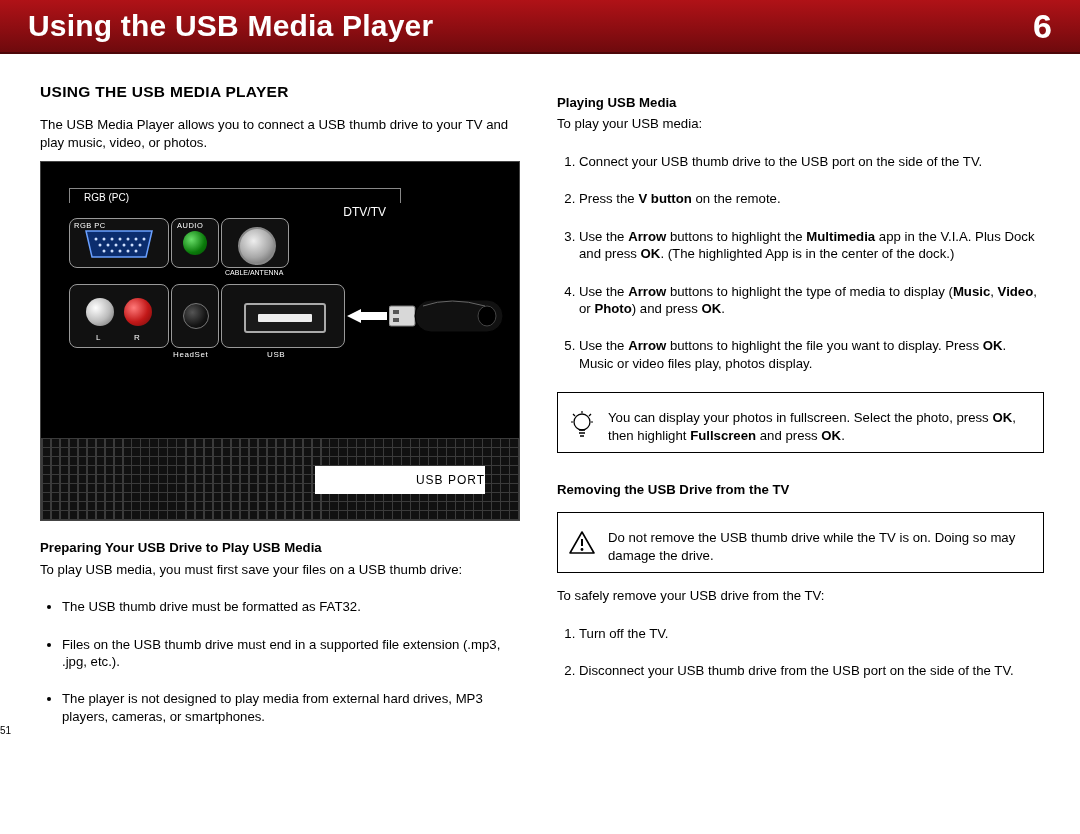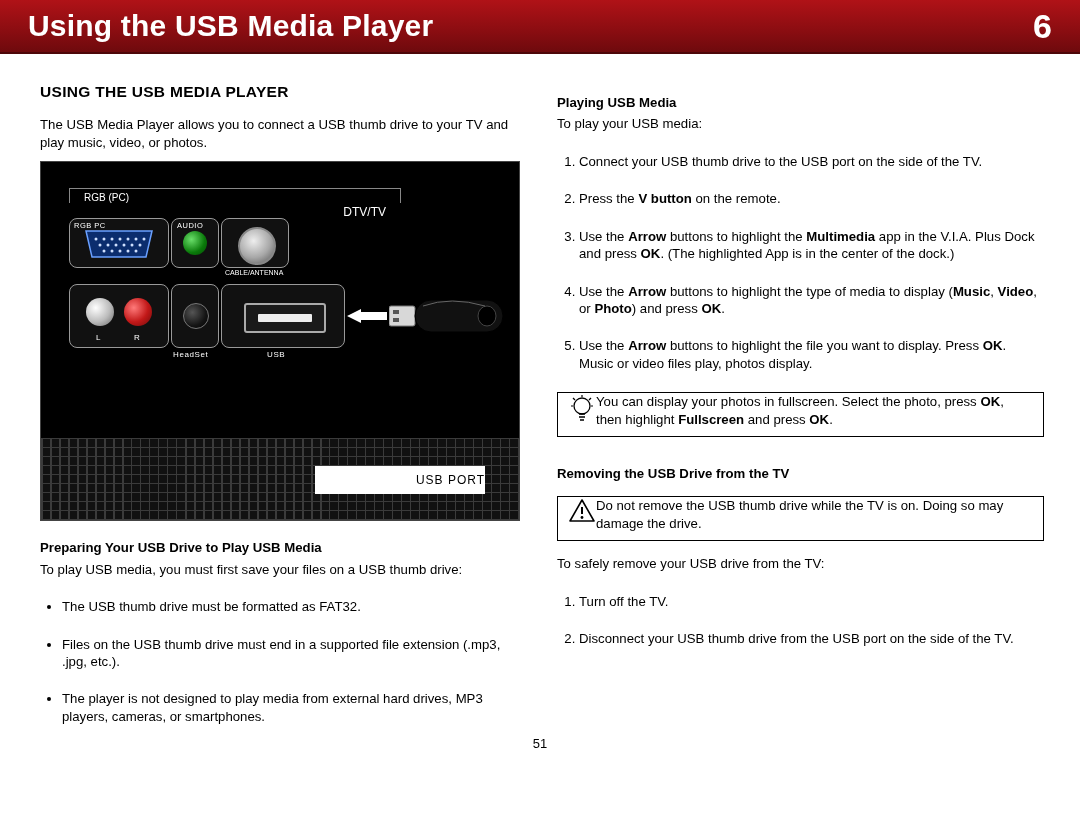--- a/index.html
+++ b/index.html
@@ -8,21 +8,21 @@
 .banner h1{margin:0;font-weight:700;font-size:30px;letter-spacing:.2px}
 .banner .six{font-size:34px;font-weight:700}
 .body{display:flex;gap:30px;padding:28px 36px 0 40px;box-sizing:border-box}
 .col{flex:1;min-width:0}
 .section-title{font-size:15.5px;font-weight:700;letter-spacing:.3px;margin:0 0 14px 0}
 .subhead{font-weight:700;margin:18px 0 4px 0}
 p{margin:4px 0 10px 0}
 ul,ol{margin:4px 0 10px 0;padding-left:22px}
 ul li,ol li{margin:20px 0}
 .just{text-align:justify}
-.pageno{position:absolute;bottom:12px;left:0;right:0;text-align:center;font-size:13px}
+.pageno{position:absolute;bottom:27px;left:0;right:0;text-align:left;font-size:10px}
 
 .diagram{width:478px;height:358px;background:#000;border:.5px solid #444;position:relative;margin-top:6px}
 .toprow{position:absolute;top:26px;left:28px;width:330px;height:14px;border-top:1.5px solid #888;border-left:1.5px solid #888;border-right:1.5px solid #888}
 .toprow .l1{position:absolute;top:2px;left:14px;font-size:10px;color:#fff}
 .toprow .l2{position:absolute;top:16px;right:14px;font-size:12px;color:#fff}
 .plate{position:absolute;background:#111;border:1.5px solid #999;border-radius:8px}
 .vga{left:28px;top:56px;width:98px;height:48px}
 .aud{left:130px;top:56px;width:46px;height:48px}
 .ant{left:180px;top:56px;width:66px;height:48px}
 .antL{position:absolute;font-size:7px;color:#fff;left:184px;top:106px}
@@ -41,21 +41,21 @@
   background-color:#111;
   background-image:
     repeating-linear-gradient(90deg,#3b3b3b 0 1.5px,transparent 1.5px 9px),
     repeating-linear-gradient(0deg,#3b3b3b 0 1.5px,transparent 1.5px 9px)}
 .usblabel{position:absolute;left:274px;bottom:26px;width:170px;height:28px;background:#fff;color:#000;font-size:12px;letter-spacing:1px;text-align:right;line-height:28px}
 .arrow{position:absolute;top:147px;left:306px;width:40px;height:14px}
 .arrow svg{display:block}
 .thumb{position:absolute;top:134px;left:348px}
 .footlabel{position:absolute;color:#fff;font-size:8px;letter-spacing:.6px}
 
-.callout{border:1px solid #000;padding:0 12px 8px 10px;display:flex;margin:14px 0}
+.callout{border:1px solid #000;padding:16px 12px 8px 10px;display:flex;gap:12px;margin:14px 0}
 .callout .icn{flex:0 0 28px;display:flex;align-items:flex-start;justify-content:center;padding-top:2px}
 .callout .txt{flex:1}
 
 .vga-conn{position:absolute;left:10px;top:10px;width:78px;height:30px}
 .jack{border-radius:50%;position:absolute;width:24px;height:24px}
 .jack.green{background:radial-gradient(circle at 35% 35%,#6adf6a,#0a7a0a 60%,#044d04);left:11px;top:12px}
 .rcaL{position:absolute;left:16px;top:13px;width:28px;height:28px;border-radius:50%;background:radial-gradient(circle at 35% 35%,#fff,#bbb 55%,#666)}
 .rcaR{position:absolute;left:54px;top:13px;width:28px;height:28px;border-radius:50%;background:radial-gradient(circle at 35% 35%,#ff7a7a,#c21818 55%,#6b0b0b)}
 .rcaTag{position:absolute;color:#fff;font-size:8px;bottom:4px}
 .hpJack{position:absolute;left:11px;top:18px;width:24px;height:24px;border-radius:50%;background:radial-gradient(circle at 35% 35%,#555,#151515 60%,#000);border:1.5px solid #777}

